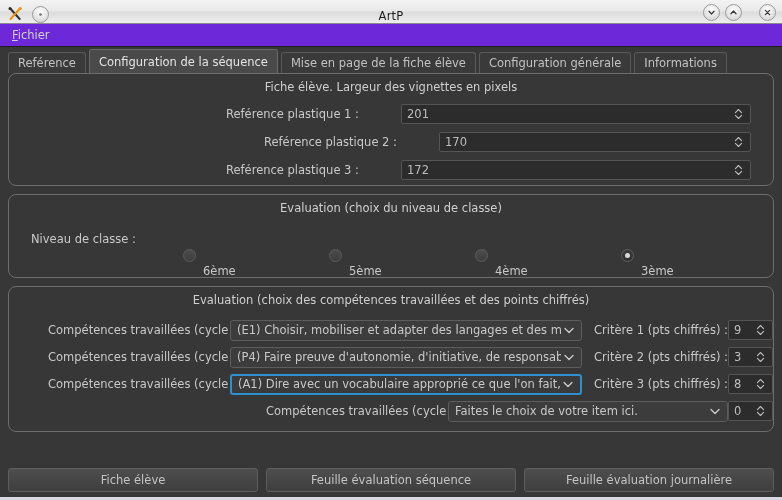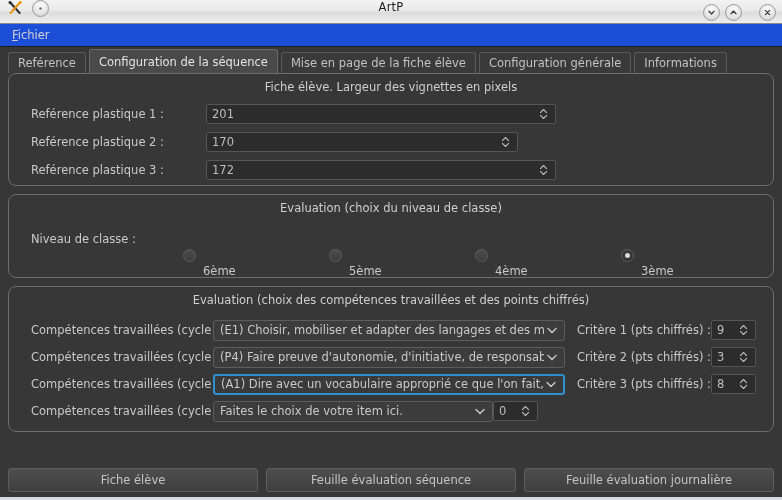--- a/index.html
+++ b/index.html
@@ -21,21 +21,21 @@
     box-sizing: border-box;
   }
 
   
   .titlebar {
     position: relative;
     height: 24px;
     background: linear-gradient(to bottom, #f3f3f3 0%, #e9e9e9 45%, #dcdcdc 55%, #efefef 100%);
     border-bottom: 1px solid #8b8b8b;
     display: flex;
-    align-items: flex-start;
+    align-items: flex-end;
     box-sizing: border-box;
   }
   .title-left {
     display: flex;
     align-items: center;
     gap: 8px;
     padding-left: 7px;
   }
   .app-icon {
     width: 17px;
@@ -70,21 +70,21 @@
     display: flex;
     align-items: center;
     justify-content: center;
   }
   .winbtn svg { display: block; }
   .winbtn.spacer-gap { margin-left: 12px; }
 
   
   .menubar {
     height: 23px;
-    background: #1d4ed8;
+    background: #6d28d9;
     border-bottom: 1px solid #1e1e1e;
     display: flex;
     align-items: center;
     box-sizing: border-box;
   }
   .menu-item {
     padding: 3px 9px 3px 8px;
     font-size: 11.5px;
     color: #d2d2d2;
     margin-left: 4px;
@@ -143,20 +143,21 @@
     color: #cfcfcf;
     padding: 6px 0 4px 0;
   }
 
   
   .row {
     display: flex;
     align-items: center;
     height: 22px;
     margin-bottom: 2px;
+    justify-content: flex-end;
   }
   .row-label {
     font-size: 11.5px;
     color: #c9c9c9;
     white-space: nowrap;
   }
 
   
   .spinbox {
     background: #2c2c2c;

